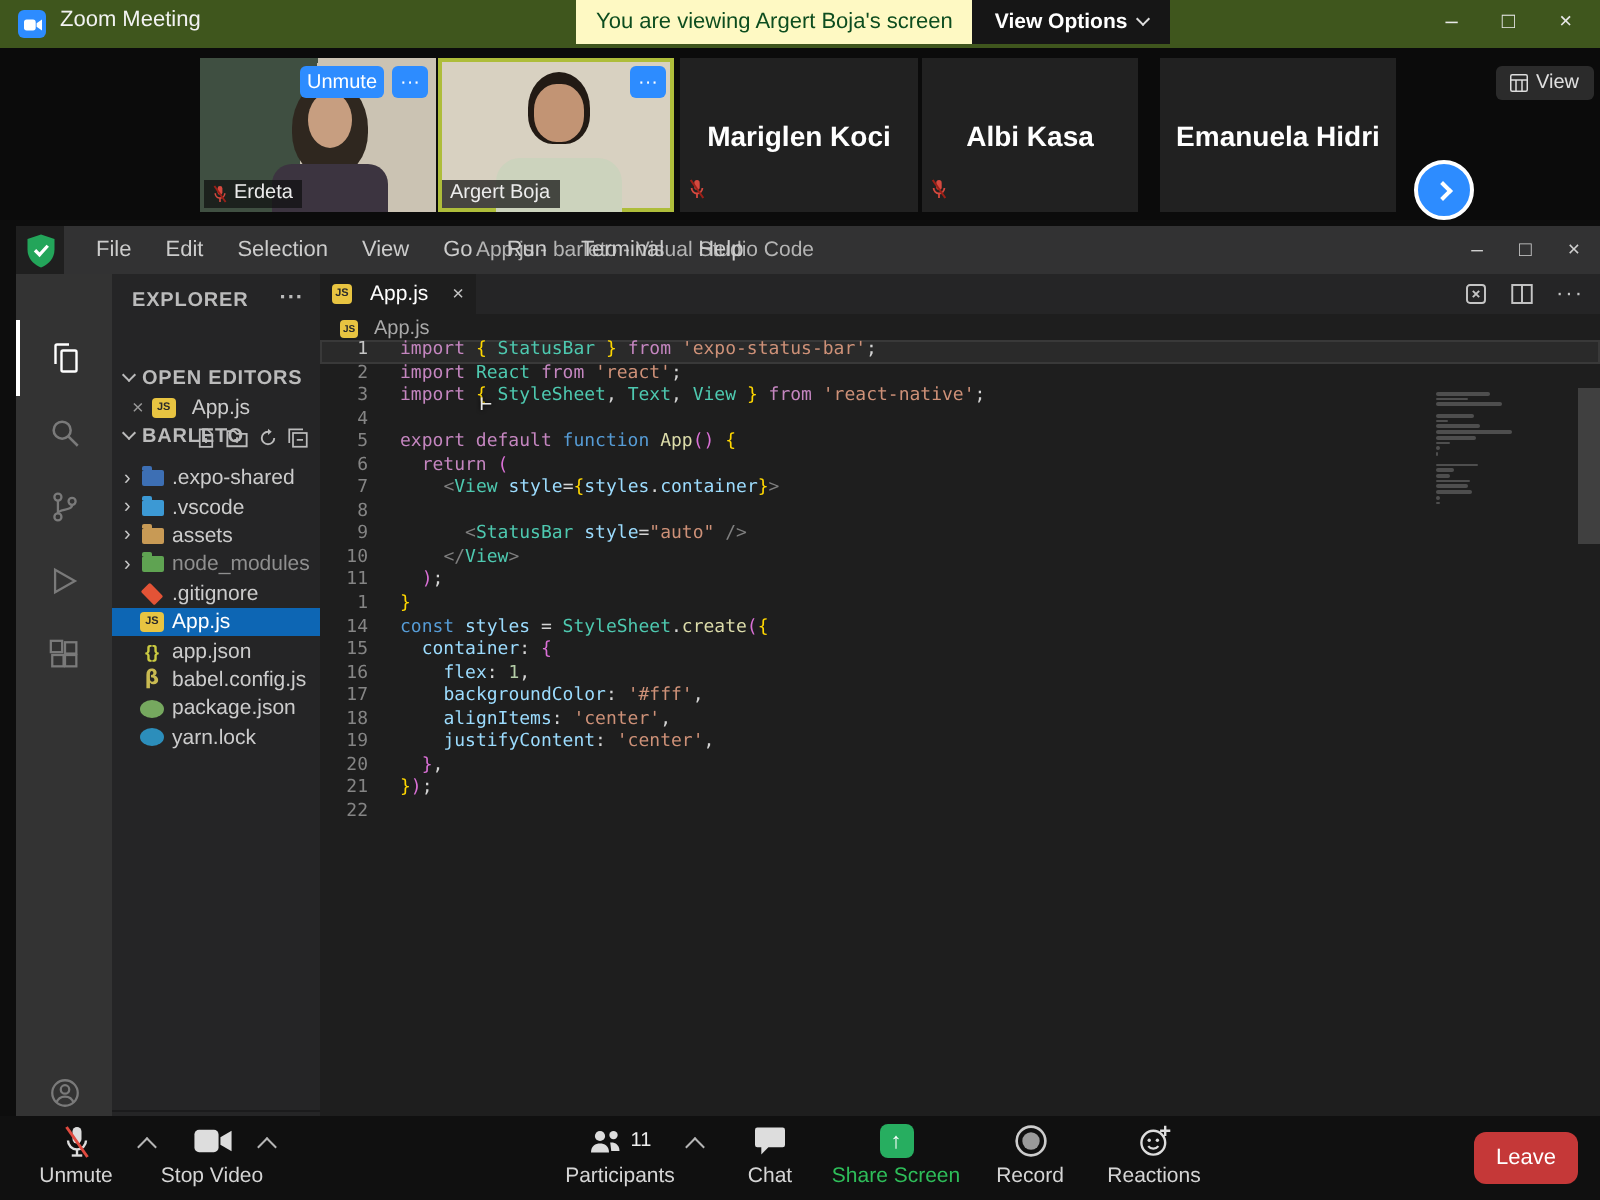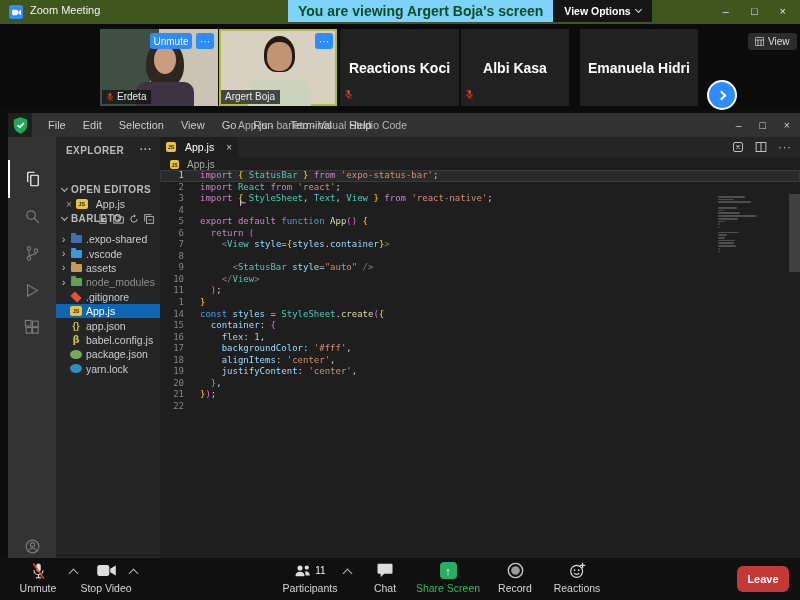--- a/index.html
+++ b/index.html
@@ -5,21 +5,21 @@
   *{margin:0;padding:0;box-sizing:border-box}
   html,body{width:800px;height:600px;overflow:hidden;background:#0d0d0d;font-family:"Liberation Sans",sans-serif}
   .abs{position:absolute}
   #stage{position:relative;width:800px;height:600px}
 
   
   #zm-titlebar{left:0;top:0;width:800px;height:24px;background:#3f561d;color:#fff}
   #zm-appicon{left:9px;top:5px;width:14px;height:14px;border-radius:3px;background:#2d8cff;display:flex;align-items:center;justify-content:center}
   #zm-title{left:30px;top:4px;font-size:11px;color:#f2f2f2}
   #zm-banner-wrap{left:288px;top:0;height:22px;display:flex}
-  #zm-banner{background:#7dd3fc;color:#0d4d1f;font-size:14px;font-weight:bold;line-height:22px;padding:0 10px;white-space:nowrap}
+  #zm-banner{background:#fef9c3;color:#0d4d1f;font-size:11px;font-weight:normal;line-height:22px;padding:0 10px;white-space:nowrap}
   #zm-viewoptions{background:#161616;color:#fff;font-size:10.5px;font-weight:bold;line-height:22px;padding:0 11px;display:flex;align-items:center;gap:5px;cursor:pointer}
   .cv-down{width:5px;height:5px;border-right:1.4px solid #ddd;border-bottom:1.4px solid #ddd;transform:rotate(45deg);margin-top:-3px}
   .winctl{display:flex;align-items:center;gap:22px;font-size:11px;color:#e8e8e8}
   #zm-winctl{right:14px;top:5px}
 
   
   #strip{left:0;top:24px;width:800px;height:86px;background:#0b0b0b}
   .tile{position:absolute;top:5px;height:77px;overflow:hidden}
   .tile-name{background:#212121;display:flex;align-items:center;justify-content:center}
   .tile-name .pname{color:#fff;font-weight:bold;font-size:14px}
@@ -103,21 +103,21 @@
   #ed-scrollbar{left:629px;top:57px;width:11px;height:78px;background:rgba(121,121,121,.38)}
   #ibeam{left:80px;top:60px;width:9px;height:11px;color:#e8e8e8;font-size:10px;font-family:"DejaVu Sans Mono",monospace;text-shadow:0 0 2px #000}
 
   
   #zm-toolbar{left:0;top:558px;width:800px;height:42px;background:#101010;z-index:5}
   .tb-item{position:absolute;top:3px;display:flex;flex-direction:column;align-items:center;gap:2px;cursor:pointer}
   .tb-item .tb-icn{height:19px;display:flex;align-items:center;justify-content:center;gap:3px}
   .tb-item .tb-lbl{font-size:10.5px;color:#d5d5d5;white-space:nowrap}
   .tb-item.green .tb-lbl{color:#2ebd59}
   .tb-chev{position:absolute;top:12px;width:7px;height:7px;border-left:1.5px solid #b5b5b5;border-top:1.5px solid #b5b5b5;transform:rotate(45deg);cursor:pointer}
-  #tb-leave{position:absolute;left:737px;top:8px;width:52px;height:26px;background:#c53838;border-radius:6px;color:#fff;font-size:11px;font-weight:bold;display:flex;align-items:center;justify-content:center;cursor:pointer}
+  #tb-leave{position:absolute;left:737px;top:8px;width:52px;height:26px;background:#c53838;border-radius:6px;color:#fff;font-size:11px;font-weight:normal;display:flex;align-items:center;justify-content:center;cursor:pointer}
   #share-box{width:17px;height:17px;border-radius:4px;background:#27ae60;color:#fff;font-size:11px;font-weight:bold;display:flex;align-items:center;justify-content:center}
 </style>
 </head>
 <body>
 
 <div id="stage">
 
   <div id="zm-titlebar" class="abs">
     <div id="zm-appicon" class="abs">
       <svg width="9" height="7" viewBox="0 0 20 14">
@@ -160,21 +160,21 @@
     <div id="tile-argert" class="tile">
       <div class="hair"></div>
       <div class="face"></div>
       <div class="torso"></div>
       <div class="blue-btn" style="right:4px;width:18px;height:16px">···</div>
       <div class="name-label">
         <span>Argert Boja</span>
       </div>
     </div>
     <div id="tile-mariglen" class="tile tile-name">
-      <span class="pname">Reactions Koci</span>
+      <span class="pname">Mariglen Koci</span>
       <svg class="tile-mic" width="9" height="11" viewBox="0 0 20 24">
           <rect x="7" y="2" width="6" height="11" rx="3" fill="#d6493f"></rect>
           <path d="M4 11a6 6 0 0 0 12 0" stroke="#d6493f" fill="none" stroke-width="2"></path>
           <line x1="10" y1="17" x2="10" y2="22" stroke="#d6493f" stroke-width="2"></line>
           <line x1="3" y1="2" x2="17" y2="22" stroke="#9b2018" stroke-width="2.4"></line>
         </svg>
     </div>
     <div id="tile-albi" class="tile tile-name">
       <span class="pname">Albi Kasa</span>
       <svg class="tile-mic" width="9" height="11" viewBox="0 0 20 24">

